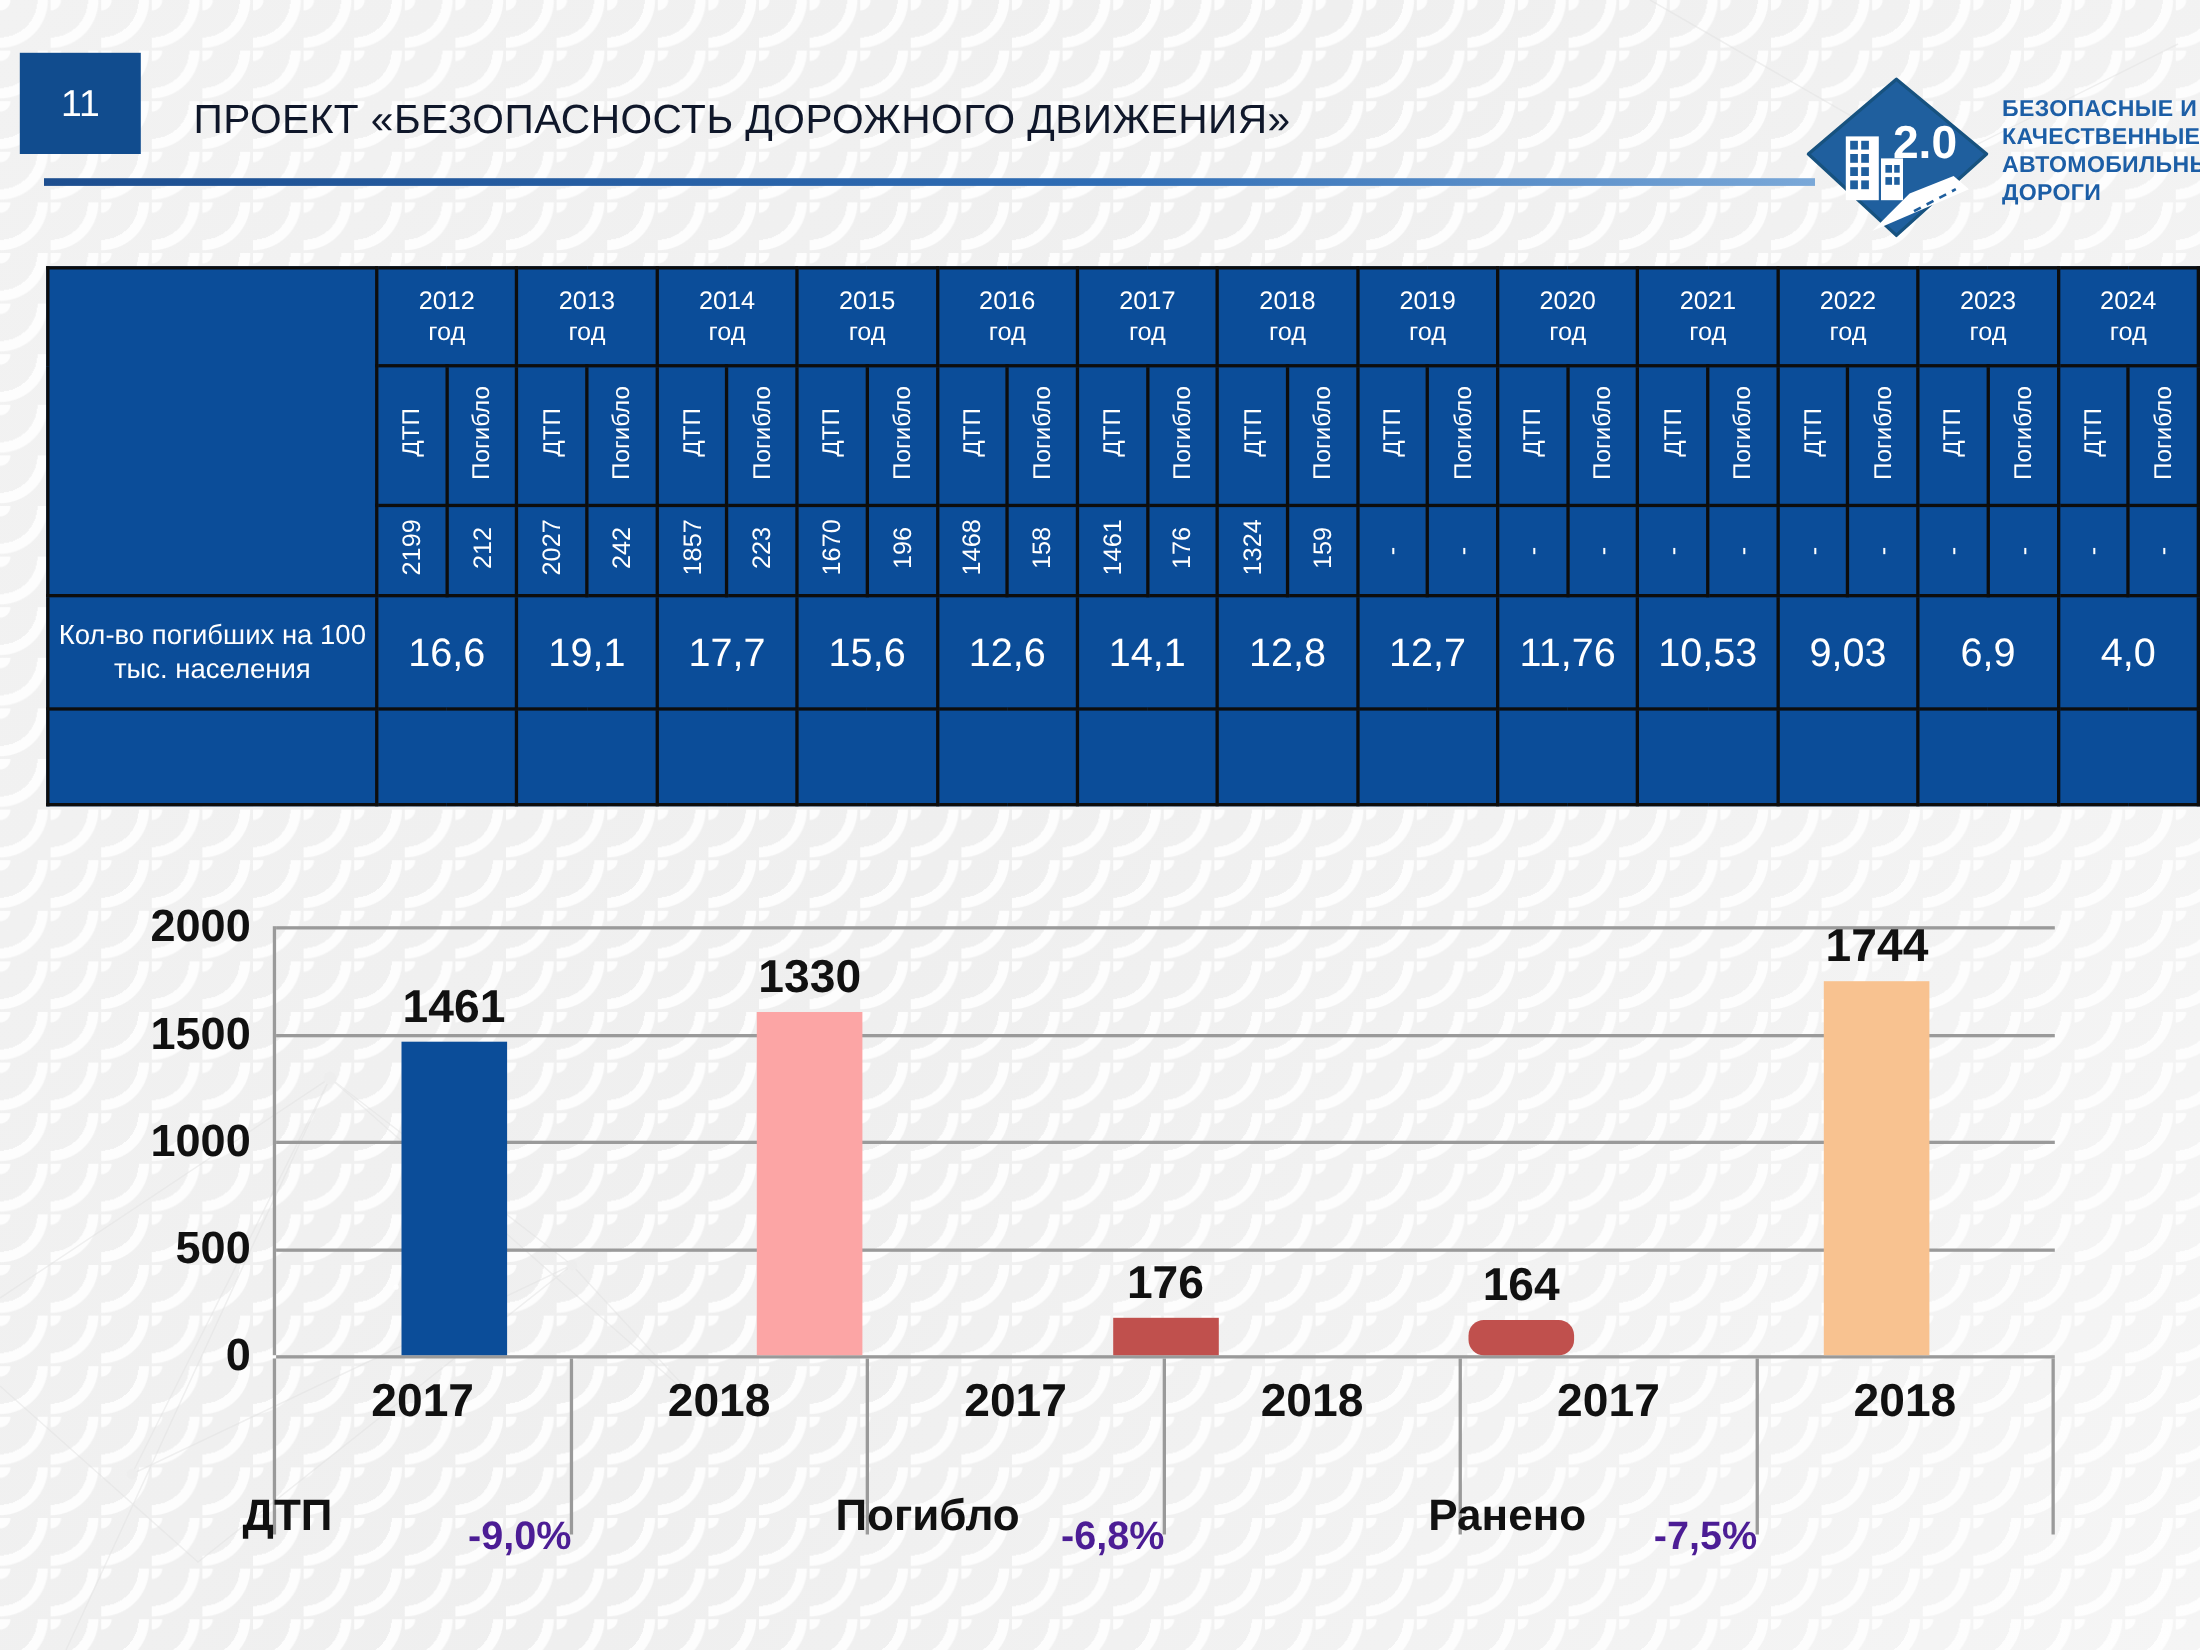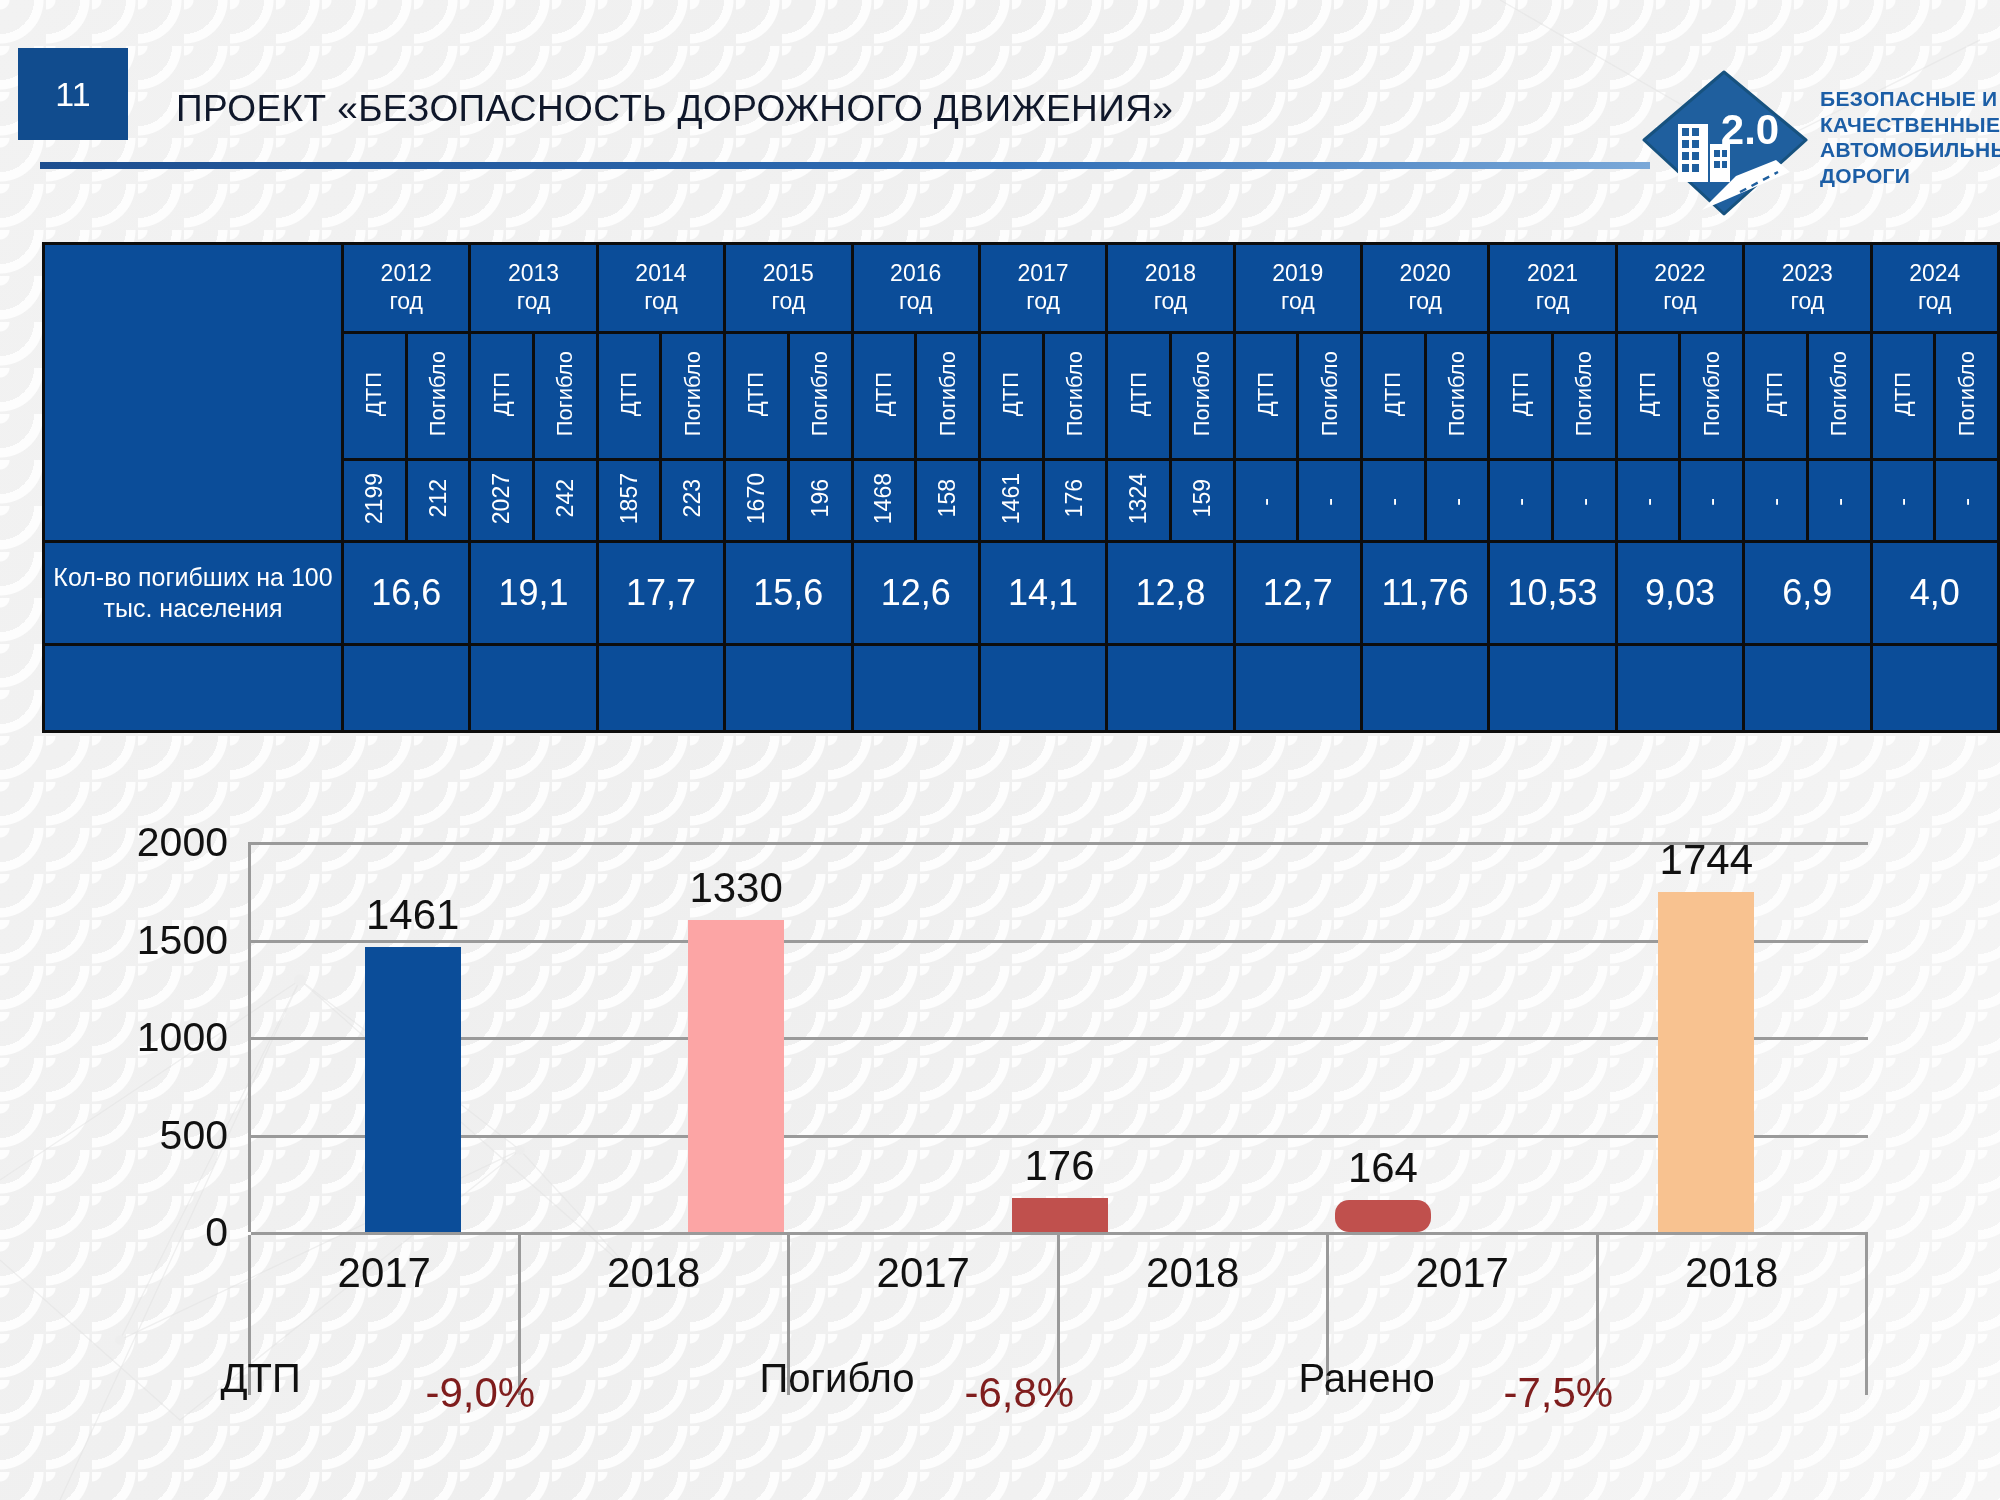--- a/index.html
+++ b/index.html
@@ -68,21 +68,21 @@
   }
   .corner{width:296px;}
   .lbl{
     font-size:25px;font-weight:bold;line-height:1.25;padding:6px 10px;
     text-align:center;
   }
   .pc{font-size:36px;height:100px;}
   .tailrow td{height:84px;}
 
   
-  .chart{position:absolute;left:78px;top:788px;width:1880px;height:570px;}
+  .chart{position:absolute;left:78px;top:788px;width:1880px;height:570px;font-weight:bold;}
   .y-label{
     position:absolute;right:calc(100% - 150px);
     font-size:41px;color:#111;text-align:right;width:160px;
     transform:translateY(-50%);
   }
   .plot{
     position:absolute;left:170px;top:10px;right:90px;height:390px;
     border-left:3px solid #9a9a9a;
   }
   .gridline{position:absolute;left:0;right:0;height:3px;background:#9a9a9a;}
@@ -99,21 +99,21 @@
   .cat{flex:1;position:relative;border-right:3px solid #9a9a9a;}
   .cat:first-child{border-left:3px solid #9a9a9a;}
   .cat .yy{
     position:absolute;left:0;right:0;top:14px;text-align:center;
     font-size:42px;color:#111;
   }
   .grp-name{
     position:absolute;font-size:40px;color:#111;white-space:nowrap;bottom:-6px;
   }
   .grp-pct{
-    position:absolute;font-size:42px;color:#7f1d1d;white-space:nowrap;bottom:-22px;
+    position:absolute;font-size:36px;color:#4c1d95;white-space:nowrap;bottom:-22px;
   }
 </style>
 </head>
 <body>
 
 <div id="bg-texture"></div>
 <svg id="bg-lines" viewBox="0 0 2000 1500" preserveAspectRatio="none">
   <g stroke="#e2e2e2" stroke-width="1.4" fill="none">
     <path d="M0 1180 L300 980 L120 1340 L520 1150 L300 980"></path>
     <path d="M60 1500 L300 980 L640 1280 L520 1150"></path>

